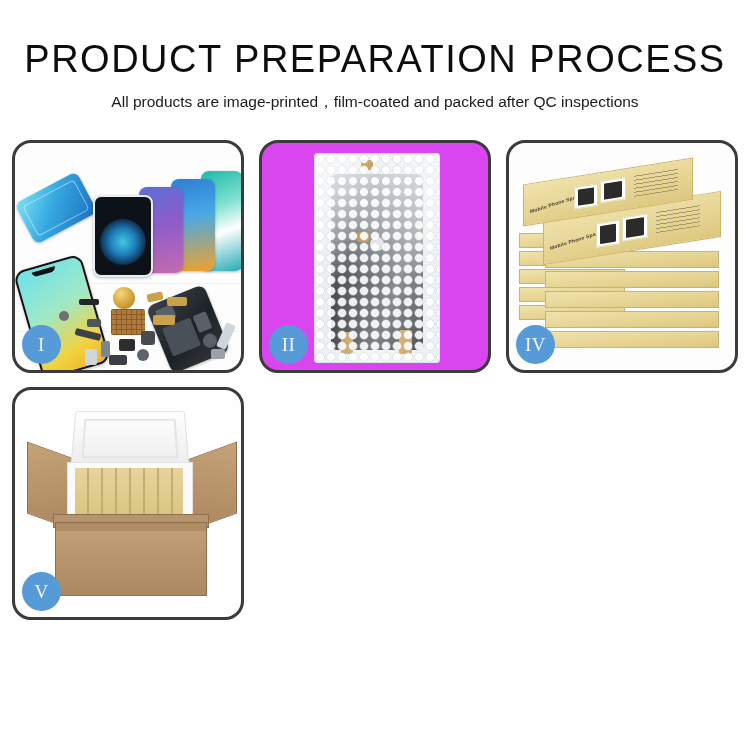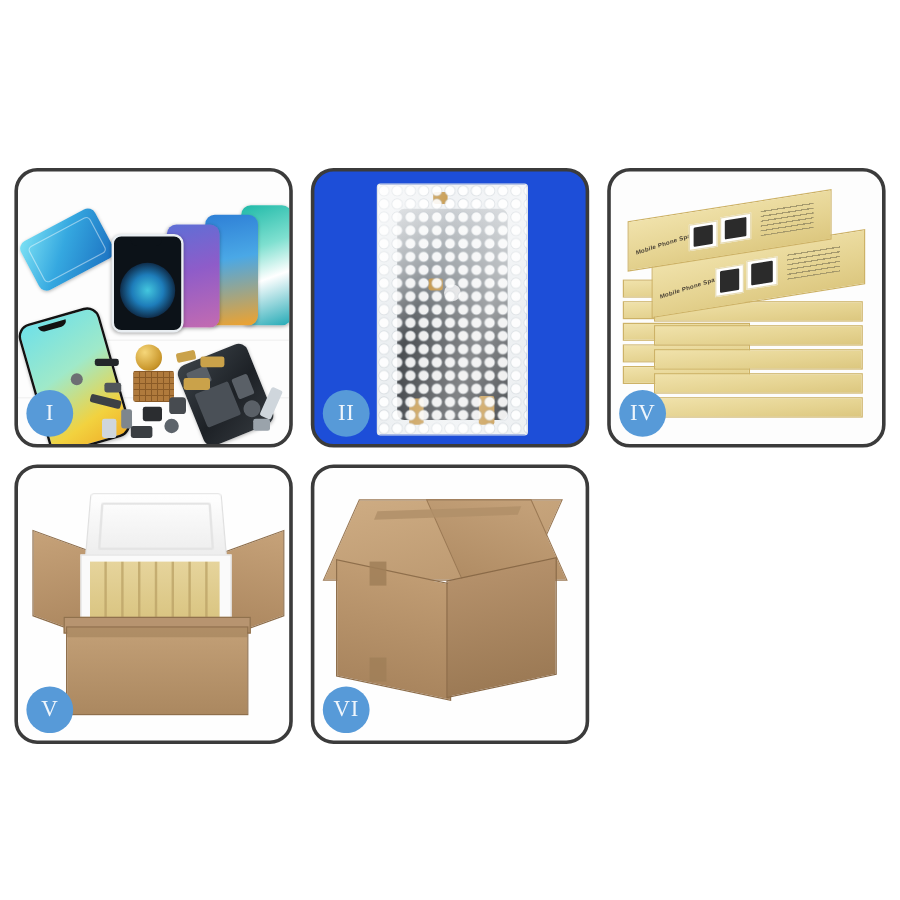--- a/index.html
+++ b/index.html
@@ -120,21 +120,21 @@
   .s8{left:126px;top:188px;width:14px;height:14px;background:#474b50;border-radius:3px;}
   .s9{left:138px;top:172px;width:22px;height:10px;background:#caa24a;}
   .s10{left:122px;top:206px;width:12px;height:12px;background:#5d646b;border-radius:50%;}
   .s11{left:70px;top:206px;width:12px;height:16px;background:#cfd6dc;border-radius:2px;}
   .s12{left:94px;top:212px;width:18px;height:10px;background:#3a3e42;}
   .s13{left:206px;top:180px;width:10px;height:26px;background:#cfd6dc;transform:rotate(24deg);}
   .s14{left:196px;top:206px;width:14px;height:10px;background:#9aa3ab;}
   .s15{left:44px;top:168px;width:10px;height:10px;background:#6d6f73;border-radius:50%;}
 
   
-  .p2{background:#1d4ed8;}
+  .p2{background:#d946ef;}
   .wrap{
     position:absolute;left:52px;top:10px;width:124px;height:208px;
     background:linear-gradient(180deg,#f2f4f6 0%,#e8ecef 50%,#eef1f3 100%);
     border:1px solid #e2e6e9;border-radius:3px;overflow:hidden;
   }
   .screen-in{
     position:absolute;left:16px;top:20px;width:92px;height:176px;border-radius:6px;
     background:linear-gradient(180deg,#c8ccd0 0%,#8d9398 28%,#3a3e42 60%,#202327 100%);
     opacity:.88;
   }
@@ -227,20 +227,24 @@
   .tape{position:absolute;background:#b08f68;opacity:.85;}
   .tape-top{left:52px;top:34px;width:118px;height:7px;transform:skewX(-24deg) rotate(-2deg);}
   .tape-l1{left:46px;top:78px;width:14px;height:20px;background:#a07f58;}
   .tape-l2{left:46px;top:158px;width:14px;height:20px;background:#a07f58;}
 </style>
 </head>
 <body>
 
 <div class="page">
 
+  <div class="header">
+    <div class="title">PRODUCT PREPARATION PROCESS</div>
+    <div class="subtitle">All products are image-printed，film-coated and packed after QC inspections</div>
+  </div>
 
   <div class="grid">
 
     <div class="panel p1">
       <div class="stage">
         <div class="shelf" style="top:140px"></div>
         <div class="shelf" style="top:188px"></div>
         <div class="phone ph-a"></div>
         <div class="phone ph-e"></div>
         <div class="phone ph-d"></div>
@@ -369,27 +373,15 @@
             <i style="left:68px"></i>
             <i style="left:82px"></i>
           <i style="left:96px"></i>
         </div>
         <div class="c5-rim"></div>
         <div class="c5-body"></div>
       </div>
       <div class="badge">V</div>
     </div>
 
-    <div class="panel p6">
-      <div class="stage">
-        <div class="c6-top"></div>
-        <div class="c6-topR"></div>
-        <div class="c6-left"></div>
-        <div class="c6-right"></div>
-        <div class="tape tape-top"></div>
-        <div class="tape tape-l1"></div>
-        <div class="tape tape-l2"></div>
-      </div>
-      <div class="badge">VI</div>
-    </div>
 
   </div>
 </div>
 
 </body></html>

